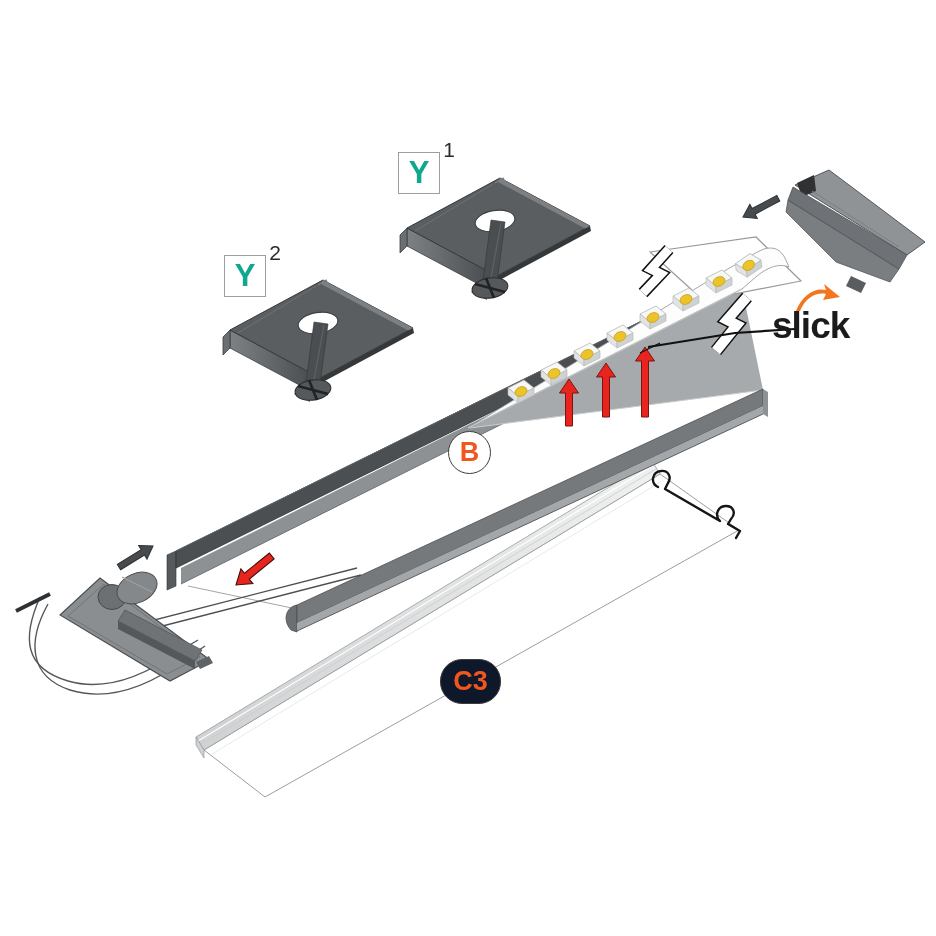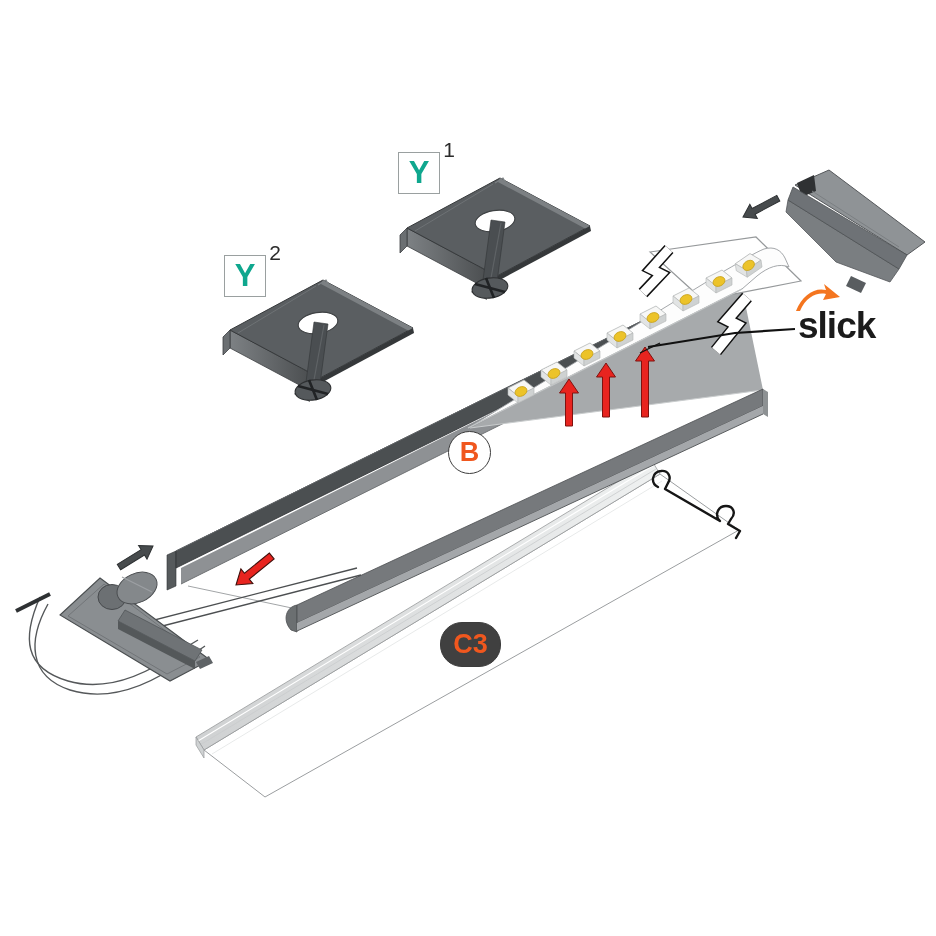--- a/index.html
+++ b/index.html
@@ -12,22 +12,22 @@
   .lbl-box {
     background:#fff; border:1.5px solid #9aa0a0;
     font-weight:700; font-size:31px; color:#0FA78E;
   }
   .sup { font-size:21px; color:#2b2b2b; font-weight:400; }
   .circle-label {
     background:#fff; border:1.5px solid #3c3c3c; border-radius:50%;
     font-weight:700; font-size:27px; color:#F0571E;
   }
   .stadium-label {
-    background:#404040; border:1.5px solid #3c3c3c; border-radius:22px;
-    font-weight:700; font-size:27px; color:#F0571E;
+    background:#0f172a; border:1.5px solid #3c3c3c; border-radius:22px;
+    font-weight:700; font-size:27px; color:#F0571E;margin-top:37px;
   }
   .brand-text {
     font-weight:700; font-size:37px; letter-spacing:-1px; color:#1b1b1b; line-height:34px;
   }
   .swoosh { position:absolute; left:795px; top:284px; }
 </style>
 </head>
 <body>
 
 <div class="stage">
@@ -180,18 +180,18 @@
 
 <div class="overlay lbl-box" style="left:224px; top:255px; width:40px; height:40px;">
   <span>Y</span>
 </div>
 <div class="overlay sup" style="left:267px; top:242px; width:16px; height:22px;">2</div>
 
 <div class="overlay circle-label" style="left:448px; top:431px; width:41px; height:41px;">B</div>
 
 <div class="overlay stadium-label" style="left:440px; top:622px; width:59px; height:43px;">C3</div>
 
-<div class="overlay brand-text" style="left:798px; top:309px; height:34px;">slick</div>
+<div class="overlay brand-text" style="left:772px; top:309px; height:34px;">slick</div>
 <svg class="swoosh" width="46" height="28" viewBox="0 0 46 28">
   <path d="M1,27 C7,11 20,3 31,6 L29,0 L45,13 L28,16 L31,10 C22,8 11,13 5,27 Z" fill="#F4751F"></path>
 </svg>
 
 </div>
 
 </body></html>

